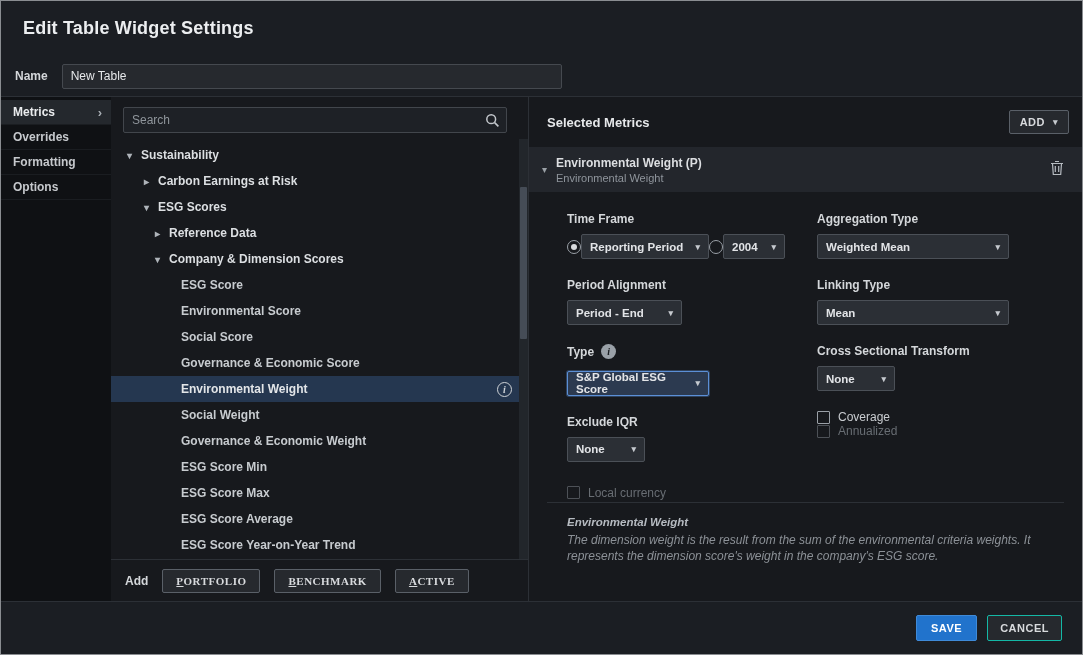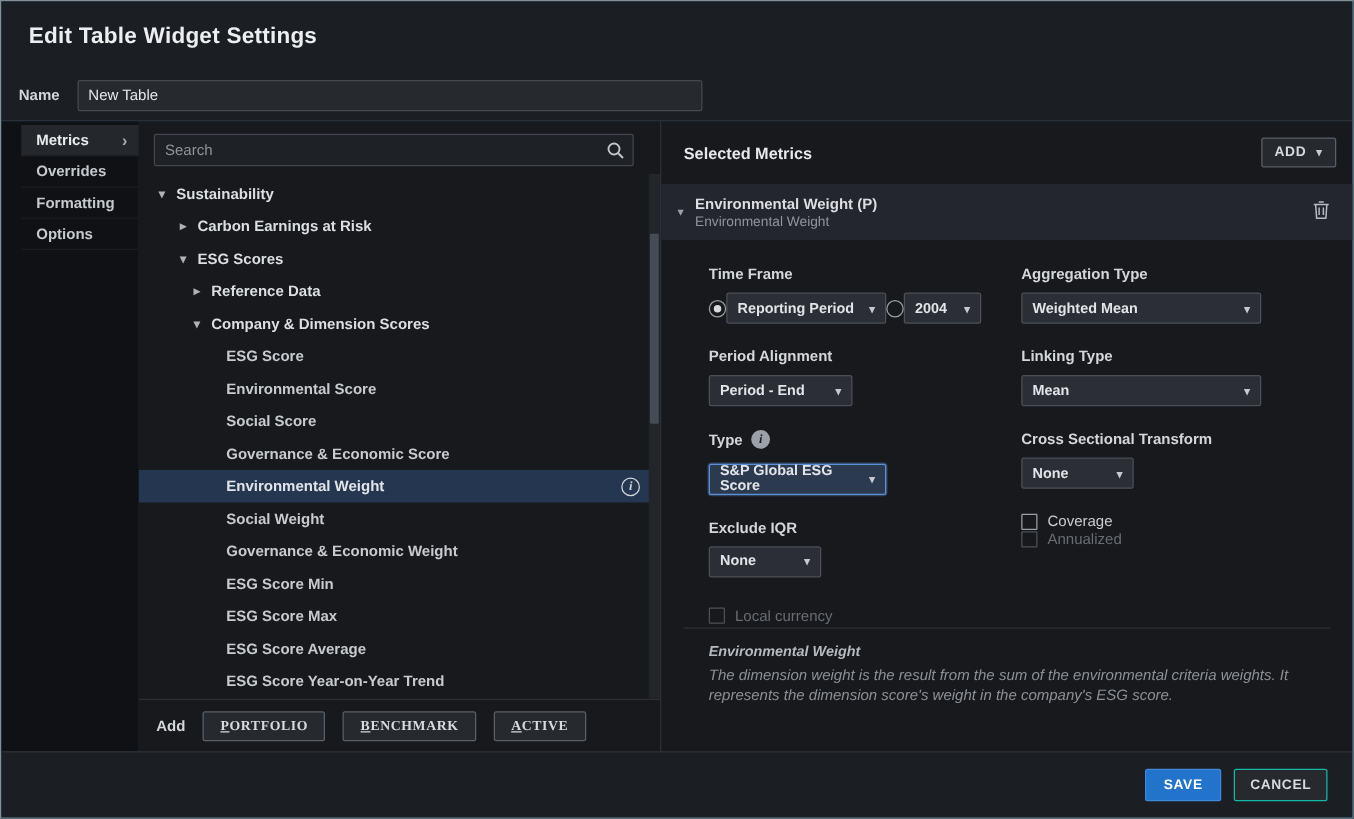--- a/index.html
+++ b/index.html
@@ -2,21 +2,21 @@
 <html><head>
 <meta charset="utf-8">
 <style>
   * { box-sizing: border-box; margin: 0; padding: 0; }
   body {
     background: #2b2b2b;
     font-family: "Liberation Sans", sans-serif;
   }
   .dialog {
     width: 1083px; height: 655px;
-    background: #0c4a6e;
+    background: #f9a8d4;
     border: 1px solid #8a8d91;
     display: flex; flex-direction: column;
     color: #d8dadd;
     overflow: hidden;
   }
   
   .header { flex: 0 0 55px; background: #1b1e23; display: flex; align-items: center; padding: 0 22px; }
   .header .title { font-size: 18px; font-weight: 700; color: #eceef0; letter-spacing: .2px; }
   
   .name-row { flex: 0 0 40px; background: #1b1e23; display: flex; align-items: center; padding: 0 14px; gap: 14px; }
@@ -26,21 +26,21 @@
     border-radius: 2px; color: #e6e8ea; font-size: 12px; padding: 0 8px;
     font-family: inherit; outline: none;
   }
   
   .main { flex: 1; display: flex; border-top: 1px solid #2c3036; min-height: 0; }
   
   .sidebar { flex: 0 0 110px; background: #0f1114; padding-top: 3px; }
   .side-item {
     height: 25px; display: flex; align-items: center; justify-content: space-between;
     padding: 0 9px 0 12px; font-size: 12px; font-weight: 700; color: #c6c9cd;
-    border-bottom: 1px solid #1a1d21; cursor: pointer; margin-left: 16px;
+    border-bottom: 1px solid #1a1d21; cursor: pointer;
   }
   .side-item.selected { background: #24282d; color: #eaecee; }
   .side-chevron { color: #a7adb3; font-size: 13px; line-height: 1; }
   
   .tree-panel { flex: 0 0 417px; background: #17191d; display: flex; flex-direction: column; min-height: 0; }
   .search-row { padding: 10px 21px 6px 12px; }
   .search-box {
     height: 26px; background: #1e2126; border: 1px solid #42464c; border-radius: 2px;
     display: flex; align-items: center;
   }
@@ -111,21 +111,21 @@
     margin-bottom: 8px; display: flex; align-items: center; gap: 7px;
   }
   .dropdown {
     display: inline-flex; align-items: center; justify-content: space-between;
     background: #2b2f35; border: 1px solid #4b5057; border-radius: 2px;
     height: 25px; padding: 0 8px; font-size: 11.5px; font-weight: 700;
     color: #e2e4e7; gap: 10px; cursor: pointer;
   }
   .dropdown.focused { border-color: #5b8fd6; background: #2c3a50; box-shadow: 0 0 0 1px rgba(91,143,214,.35); }
   .dd-caret { font-size: 9px; color: #c6cacf; }
-  .w128{width:128px} .w62{width:62px} .w192{width:192px} .w115{width:115px} .w142{width:142px} .w90{width:90px}
+  .w128{width:128px} .w62{width:62px} .w192{width:192px} .w115{width:115px} .w142{width:142px} .w90{width:78px}
   .tf-row { display: flex; align-items: center; gap: 0; }
   .radio {
     width: 14px; height: 14px; border-radius: 50%; border: 1px solid #9aa0a7;
     display: inline-block; position: relative; flex: 0 0 14px; cursor: pointer;
   }
   .radio.checked::after { content: ""; position: absolute; inset: 3px; border-radius: 50%; background: #d8dadd; }
   .checkbox-row { display: flex; align-items: center; gap: 8px; font-size: 12px; color: #c9ccd0; cursor: pointer; }
   .checkbox { width: 13px; height: 13px; border: 1px solid #9aa0a7; border-radius: 1px; background: transparent; flex: 0 0 13px; }
   .checkbox-row.disabled { color: #686d73; cursor: default; }
   .checkbox-row.disabled .checkbox { border-color: #4d5157; }

